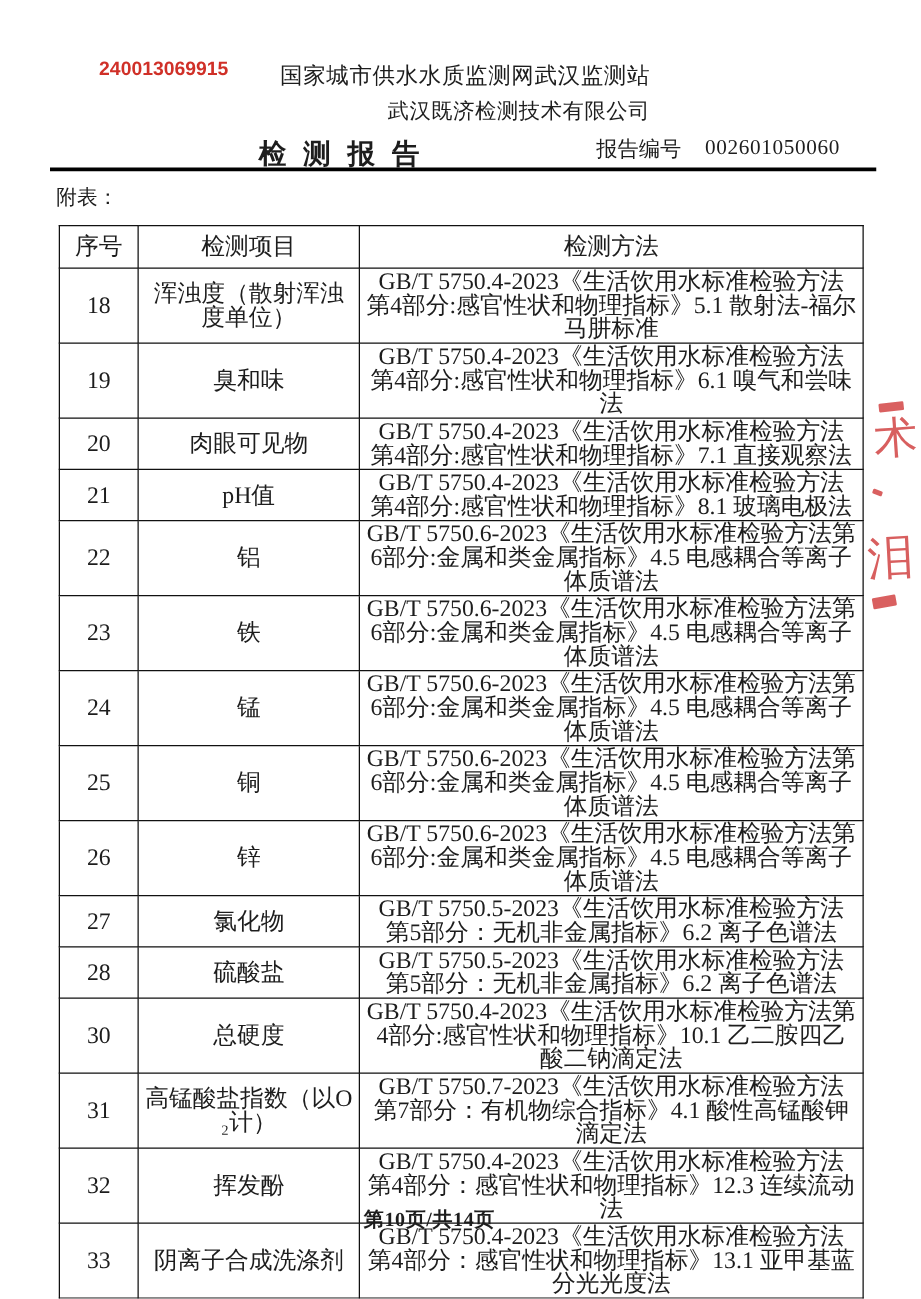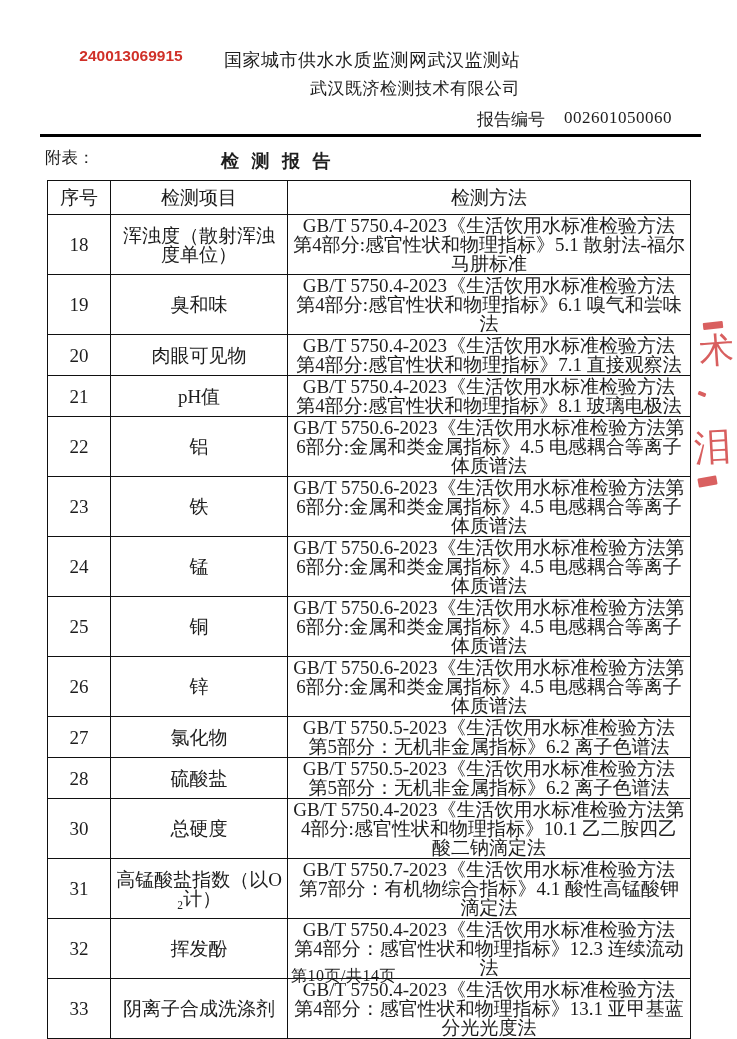--- a/index.html
+++ b/index.html
@@ -35,21 +35,21 @@
   .cma-number {
     margin-top: 3px; width: 108px; text-align: center;
     font-family: "Liberation Sans", "DejaVu Sans", sans-serif;
     font-weight: 700; font-size: 15.5px; color: var(--accent);
     letter-spacing: 0px; white-space: nowrap;
   }
   .org-titles { position: absolute; left: 356px; top: 48px; transform: translateX(-50%); text-align: right; margin-left: 16px; }
   .org-line1 { font-size: 18px; letter-spacing: 0.5px; white-space: nowrap; }
   .org-line2 { font-size: 17px; margin-top: 5px; letter-spacing: 0.5px; white-space: nowrap; }
   .report-line { position: absolute; left: 0; top: 108px; width: 737px; height: 24px; }
-  .report-title { position: absolute; left: 221px; font-size: 18px; font-weight: 600; letter-spacing: 4px; white-space: nowrap; margin-top: 41px; }
+  .report-title { position: absolute; left: 207px; font-size: 22px; font-weight: 600; letter-spacing: 4px; white-space: nowrap; }
   .report-no-label { position: absolute; left: 477px; font-size: 17px; white-space: nowrap; }
   .report-no { position: absolute; left: 564px; font-size: 17px; letter-spacing: 0.5px; white-space: nowrap; }
   .header-rule { position: absolute; left: 40px; top: 134px; width: 661px; height: 3px; background: #000; }
   .attach-label { position: absolute; left: 45px; top: 147px; font-size: 16.5px; }
 
   
   table.report-table {
     position: absolute; left: 47px; top: 180px;
     width: 643px;
     border-collapse: collapse;
@@ -64,21 +64,21 @@
     word-break: break-all;
   }
   .report-table thead tr { height: 34px; }
   .report-table col.c-no { width: 63px; }
   .report-table col.c-item { width: 177px; }
   .report-table col.c-method { width: 403px; }
 
   
   .page-footer {
     position: absolute; left: 0; top: 966px; width: 687px;
-    text-align: center; font-size: 16px; font-weight: 400; letter-spacing: 0.5px;
+    text-align: center; font-size: 16px; font-weight: 700; letter-spacing: 0.5px;
   }
 
   
   .stamp-frag { position: absolute; color: #d24444; opacity: 0.85; pointer-events: none; }
   .stamp-bar { background: #d24444; opacity: 0.85; position: absolute; border-radius: 1px; }
   .stamp-bar-1 { left: 703px; top: 322px; width: 20px; height: 7px; transform: rotate(-6deg); }
   .stamp-glyph-1 { left: 699px; top: 333px; font-size: 35px; line-height: 1; transform: rotate(-4deg); }
   .stamp-tick { left: 698px; top: 392px; width: 8px; height: 4px; transform: rotate(20deg); }
   .stamp-glyph-2 { left: 694px; top: 429px; font-size: 37px; line-height: 1; transform: rotate(-3deg); }
   .stamp-bar-2 { left: 698px; top: 477px; width: 19px; height: 9px; transform: rotate(-10deg); }

